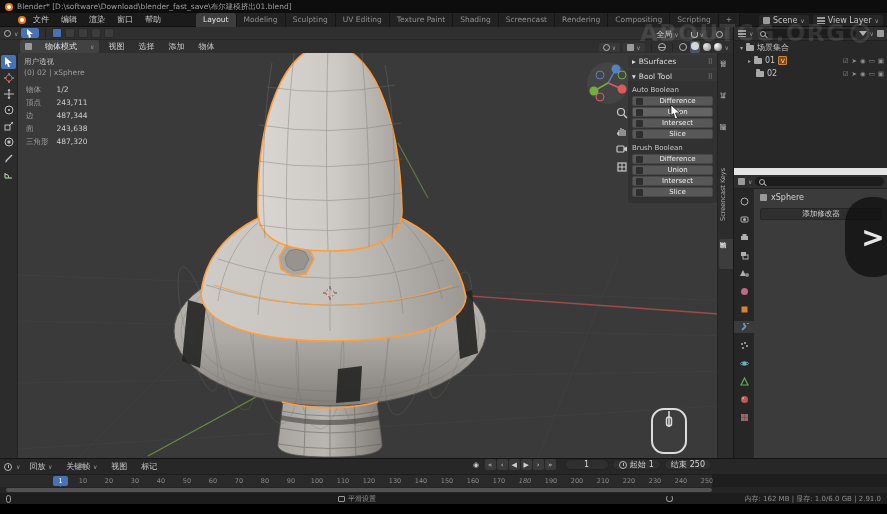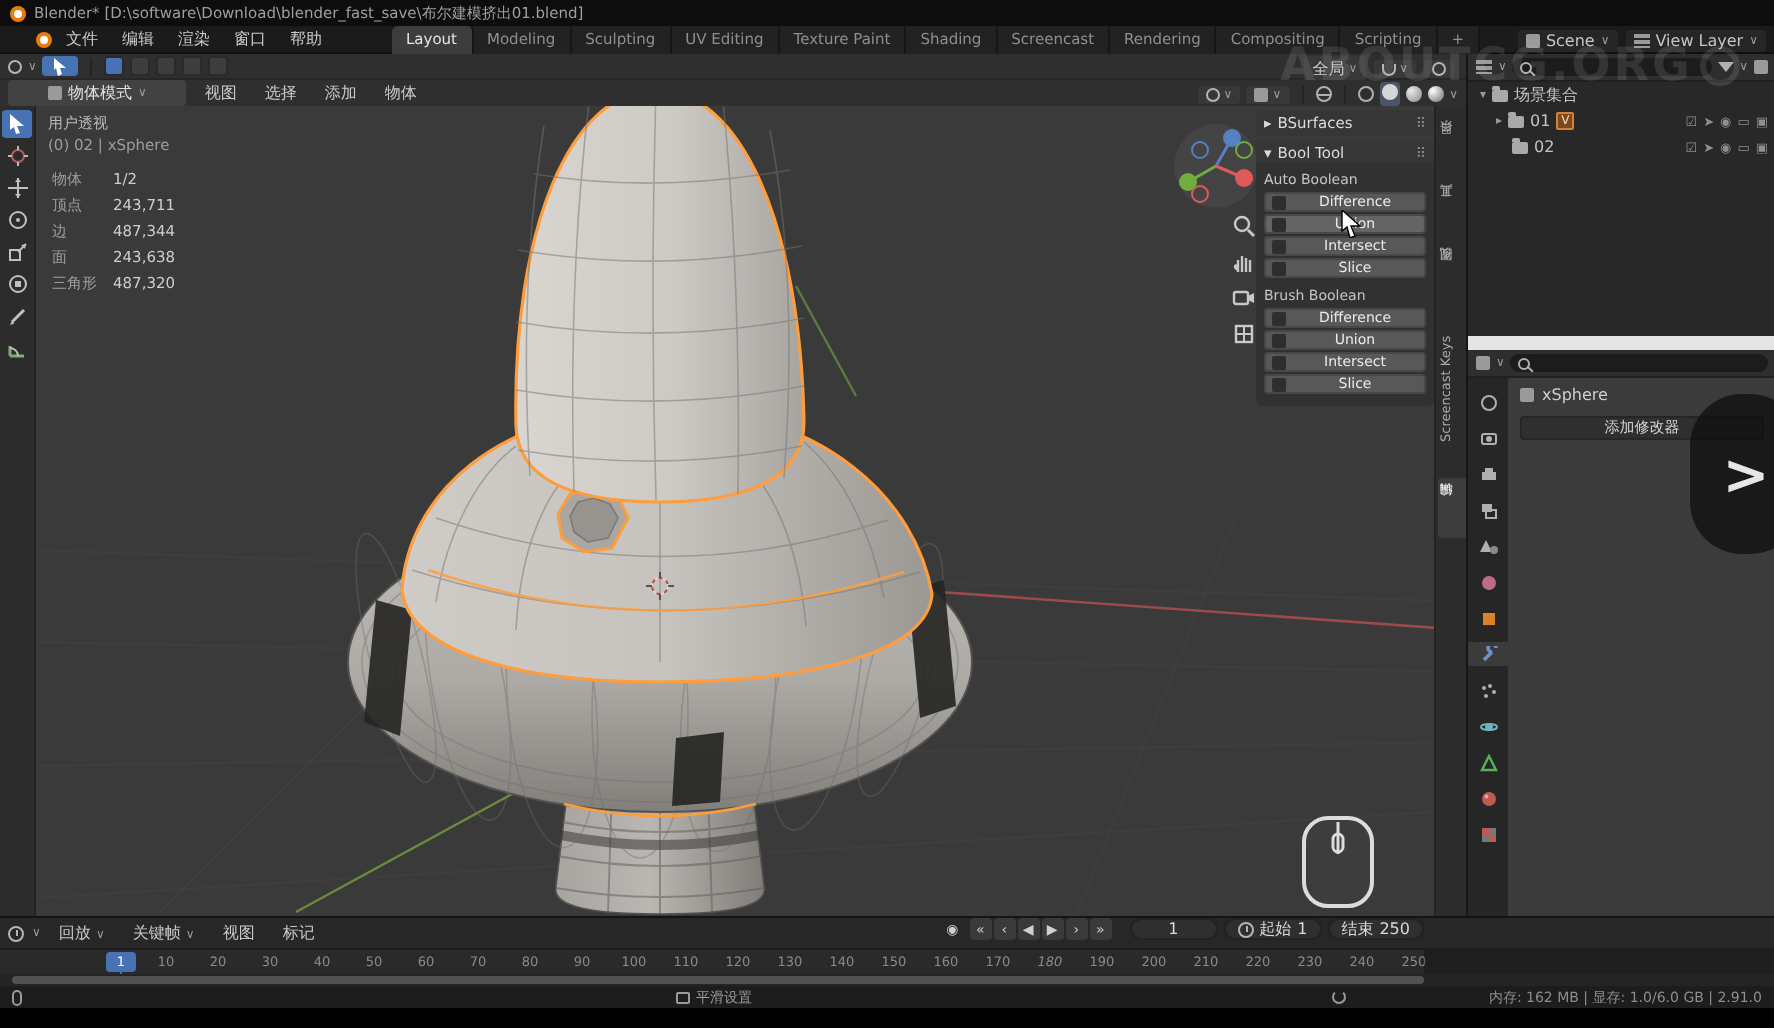--- a/index.html
+++ b/index.html
@@ -32,21 +32,21 @@
   .sep { width:1px; height:9px; background:#232323; margin:0 3px; }
   .mode-sq { width:10px; height:10px; background:#3d3d3d; border-radius:2px; border:1px solid #2a2a2a; }
   .mode-sq.on { background:#4772b3; }
   .ts-right { position:absolute; right:160px; top:28px; display:flex; gap:4px; align-items:center; }
   .pill { display:flex; align-items:center; gap:2px; background:#383838; border-radius:2px; padding:1px 4px; color:#cfcfcf; }
   .magnet { width:7px; height:6px; border:1.5px solid #b5b5b5; border-top:none; border-radius:0 0 5px 5px; display:inline-block; }
   .circ { width:7px; height:7px; border:1px solid #b5b5b5; border-radius:50%; display:inline-block; }
 
   .vpheader { left:0; top:40px; width:733px; height:13px; background:#2f2f2f; display:flex; align-items:center;
               gap:4px; padding-left:4px; }
-  .mode-pill { display:flex; align-items:center; gap:3px; background:#424242; border-radius:2px; padding:1px 20px; color:#e0e0e0; }
+  .mode-pill { display:flex; align-items:center; gap:13px; background:#424242; border-radius:2px; padding:1px 5px; color:#e0e0e0;margin-left:16px; }
   .vph-right { position:absolute; right:158px; top:41px; display:flex; gap:3px; align-items:center; }
   .sphere { width:8px; height:8px; border-radius:50%; display:inline-block; }
   .sph-wire { border:1px solid #b0b0b0; }
   .sph-solid { background:#d6d6d6; }
   .sph-mat { background:radial-gradient(circle at 30% 30%, #e8e8e8, #8a8a8a); }
   .sph-rend { background:radial-gradient(circle at 30% 30%, #ffffff, #6a6a6a); }
   .sph-active { background-color:#4a5568; border-radius:2px; padding:1px; }
   .globe { width:8px; height:8px; border:1px solid #b0b0b0; border-radius:50%; display:inline-block; position:relative; }
   .globe::after { content:''; position:absolute; left:0; top:3px; width:6px; height:1px; background:#b0b0b0; }
 

